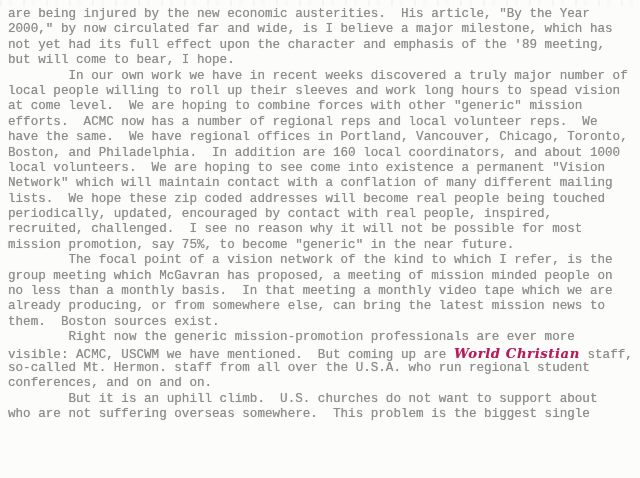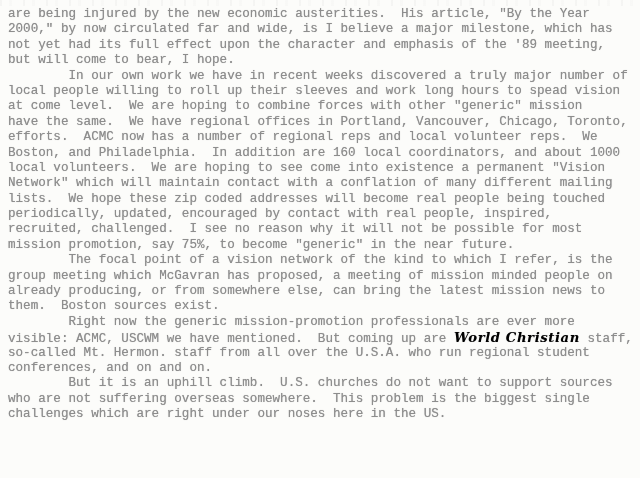--- a/index.html
+++ b/index.html
@@ -42,50 +42,50 @@
   .line {
     white-space: pre;
     height: 15.4px;
   }
   .serif-emphasis {
     font-family: "DejaVu Serif", "Liberation Serif", serif;
     font-style: italic;
     font-weight: bold;
     font-size: 13.2px;
     letter-spacing: 0.6px;
-    color: #000000;
+    color: #be185d;
   }
 </style>
 </head>
 <body>
 
 <div class="page">
   <div class="scan-noise"></div>
   <div class="doc-body">
       <div class="line"><span>are being injured by the new economic austerities.  His article, "By the Year</span></div>
       <div class="line"><span>2000," by now circulated far and wide, is I believe a major milestone, which has</span></div>
       <div class="line"><span>not yet had its full effect upon the character and emphasis of the '89 meeting,</span></div>
       <div class="line"><span>but will come to bear, I hope.</span></div>
       <div class="line"><span>        In our own work we have in recent weeks discovered a truly major number of</span></div>
       <div class="line"><span>local people willing to roll up their sleeves and work long hours to spead vision</span></div>
       <div class="line"><span>at come level.  We are hoping to combine forces with other "generic" mission</span></div>
+      <div class="line"><span>efforts.  ACMC now has a number of regional reps and local volunteer reps.  We</span></div>
       <div class="line"><span>have the same.  We have regional offices in Portland, Vancouver, Chicago, Toronto,</span></div>
-      <div class="line"><span>efforts.  ACMC now has a number of regional reps and local volunteer reps.  We</span></div>
       <div class="line"><span>Boston, and Philadelphia.  In addition are 160 local coordinators, and about 1000</span></div>
       <div class="line"><span>local volunteers.  We are hoping to see come into existence a permanent "Vision</span></div>
       <div class="line"><span>Network" which will maintain contact with a conflation of many different mailing</span></div>
       <div class="line"><span>lists.  We hope these zip coded addresses will become real people being touched</span></div>
       <div class="line"><span>periodically, updated, encouraged by contact with real people, inspired,</span></div>
       <div class="line"><span>recruited, challenged.  I see no reason why it will not be possible for most</span></div>
       <div class="line"><span>mission promotion, say 75%, to become "generic" in the near future.</span></div>
       <div class="line"><span>        The focal point of a vision network of the kind to which I refer, is the</span></div>
       <div class="line"><span>group meeting which McGavran has proposed, a meeting of mission minded people on</span></div>
+      <div class="line"><span>no less than a monthly basis.  In that meeting a monthly video tape which we are</span></div>
       <div class="line"><span>already producing, or from somewhere else, can bring the latest mission news to</span></div>
       <div class="line"><span>them.  Boston sources exist.</span></div>
       <div class="line"><span>        Right now the generic mission-promotion professionals are ever more</span></div>
       <div class="line"><span>visible: ACMC, USCWM we have mentioned.  But coming up are </span><span class="serif-emphasis">World Christian</span><span> staff,</span></div>
       <div class="line"><span>so-called Mt. Hermon. staff from all over the U.S.A. who run regional student</span></div>
       <div class="line"><span>conferences, and on and on.</span></div>
-      <div class="line"><span>        But it is an uphill climb.  U.S. churches do not want to support sources</span></div>
+      <div class="line"><span>        But it is an uphill climb.  U.S. churches do not want to support about</span></div>
       <div class="line"><span>who are not suffering overseas somewhere.  This problem is the biggest single</span></div>
-      <div class="line"><span>challenges which are right under our noses here in the US.</span></div>
     </div>
 </div>
 
 </body></html>

